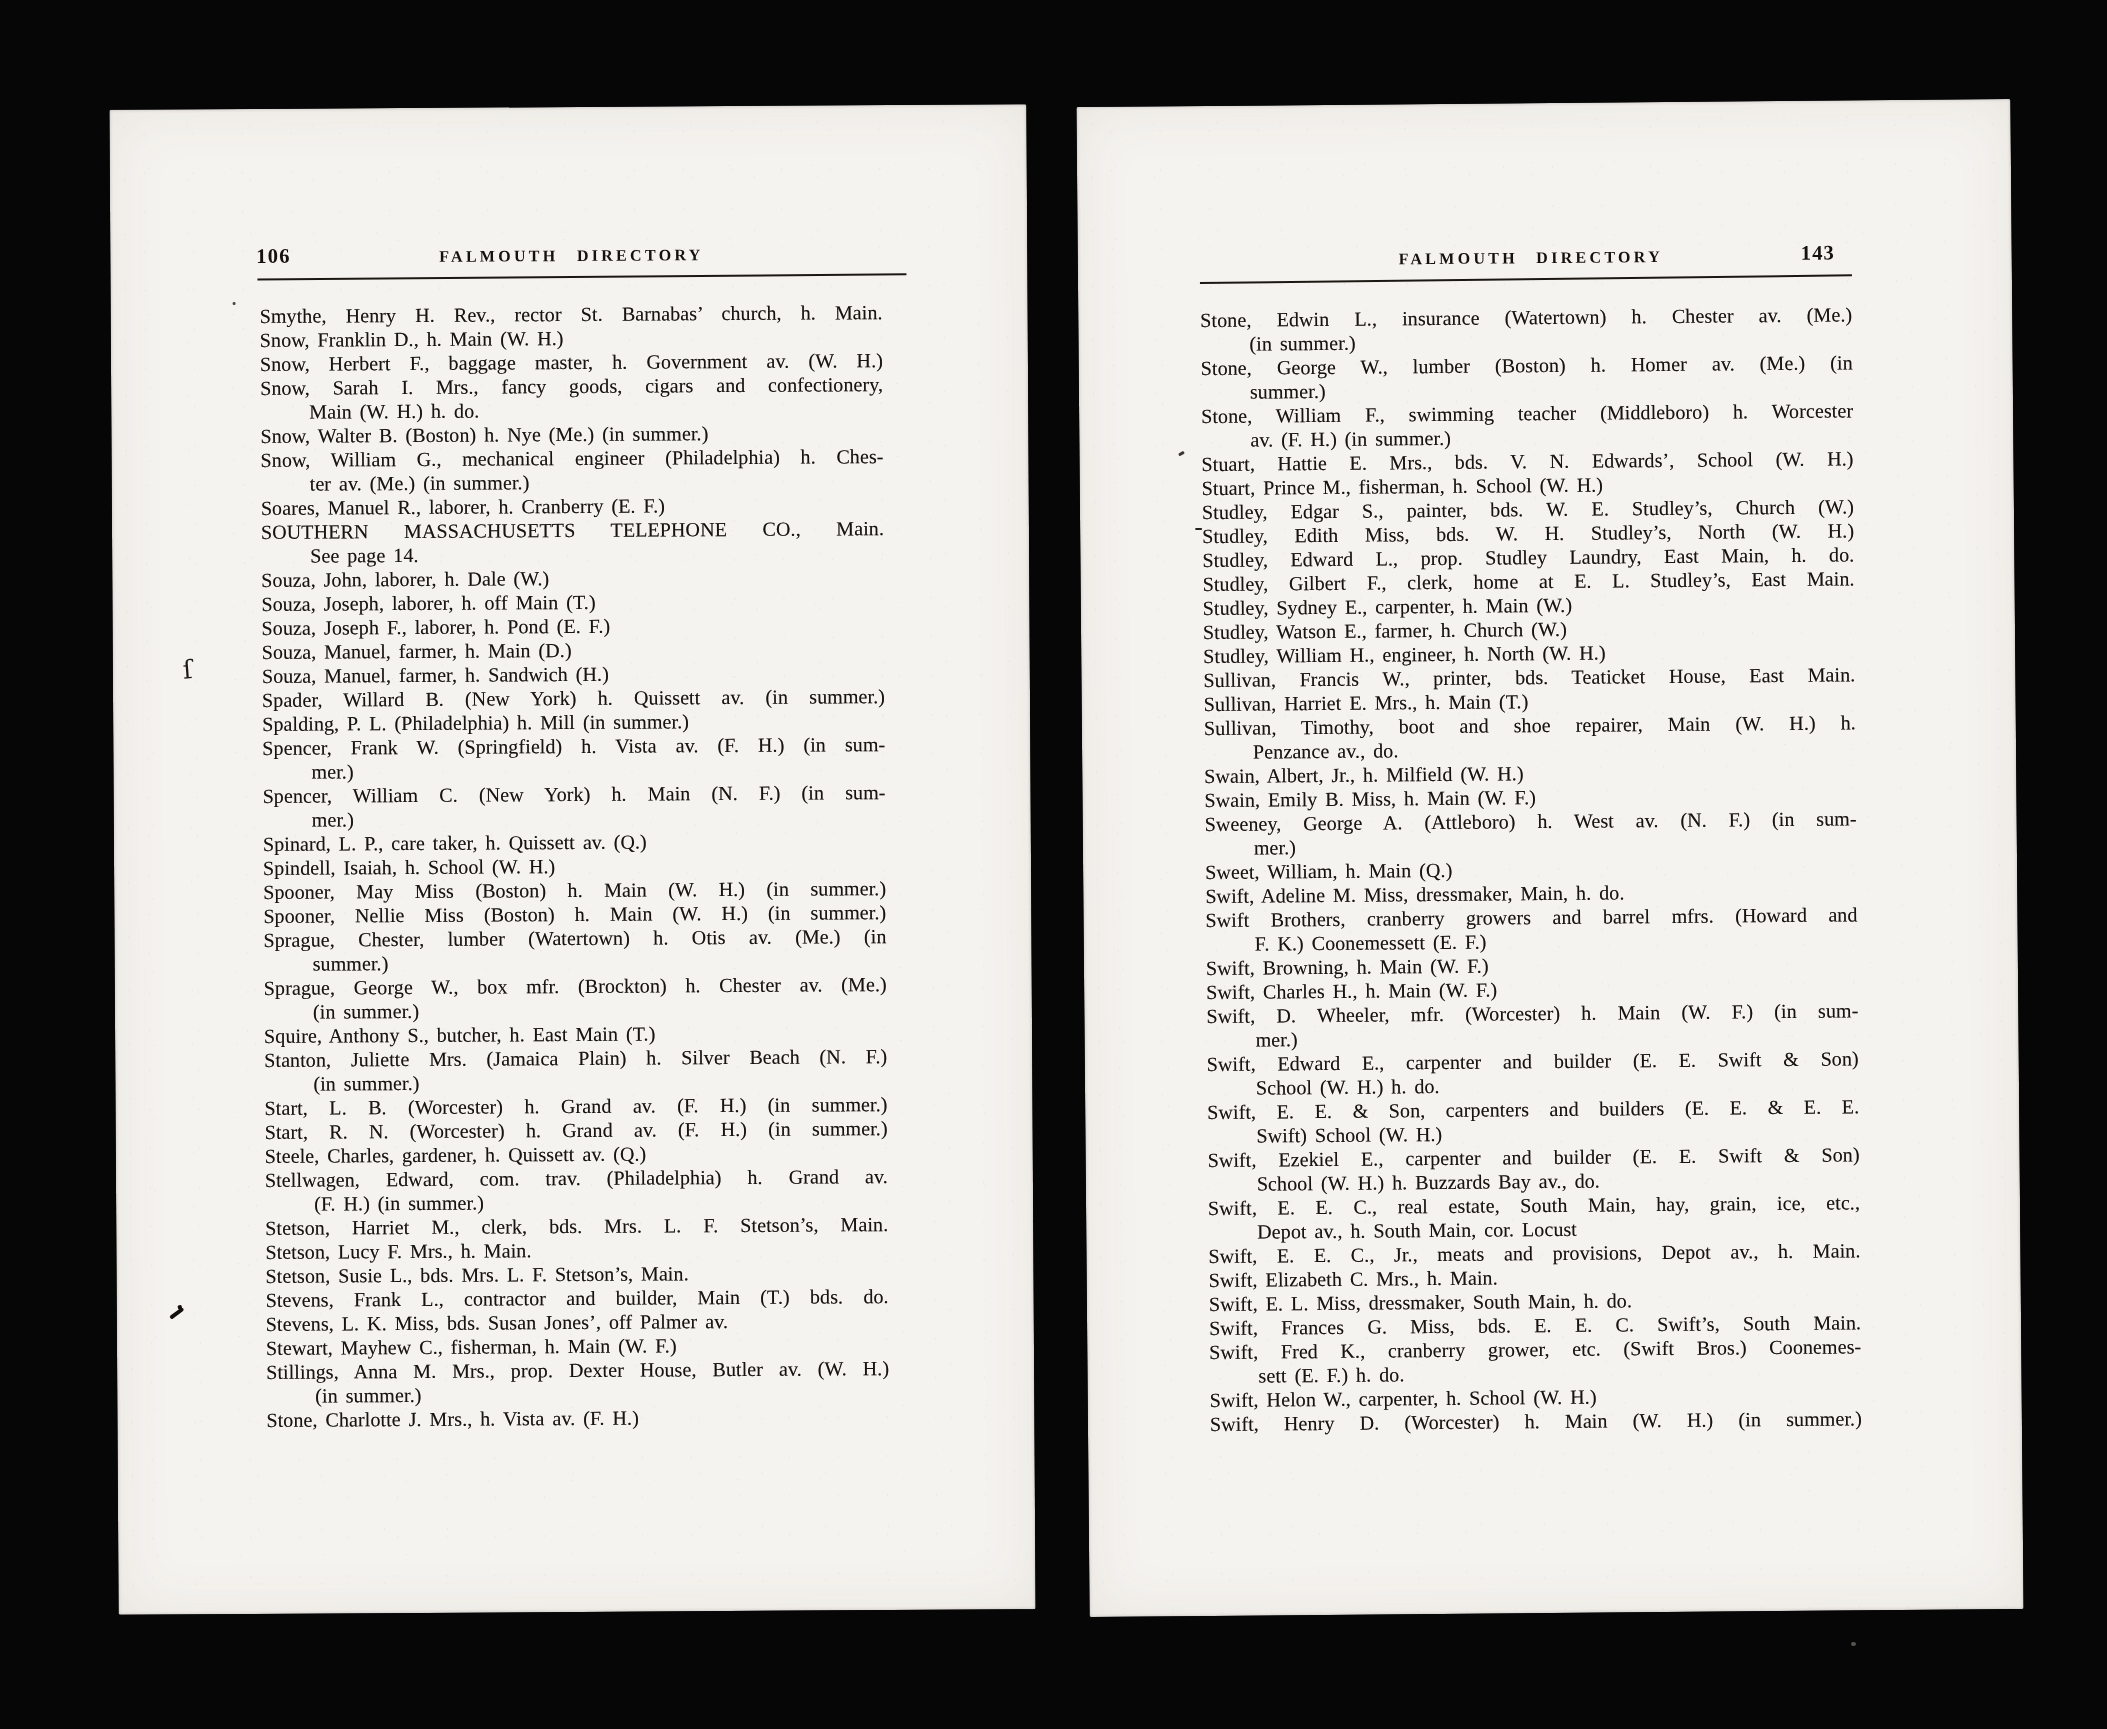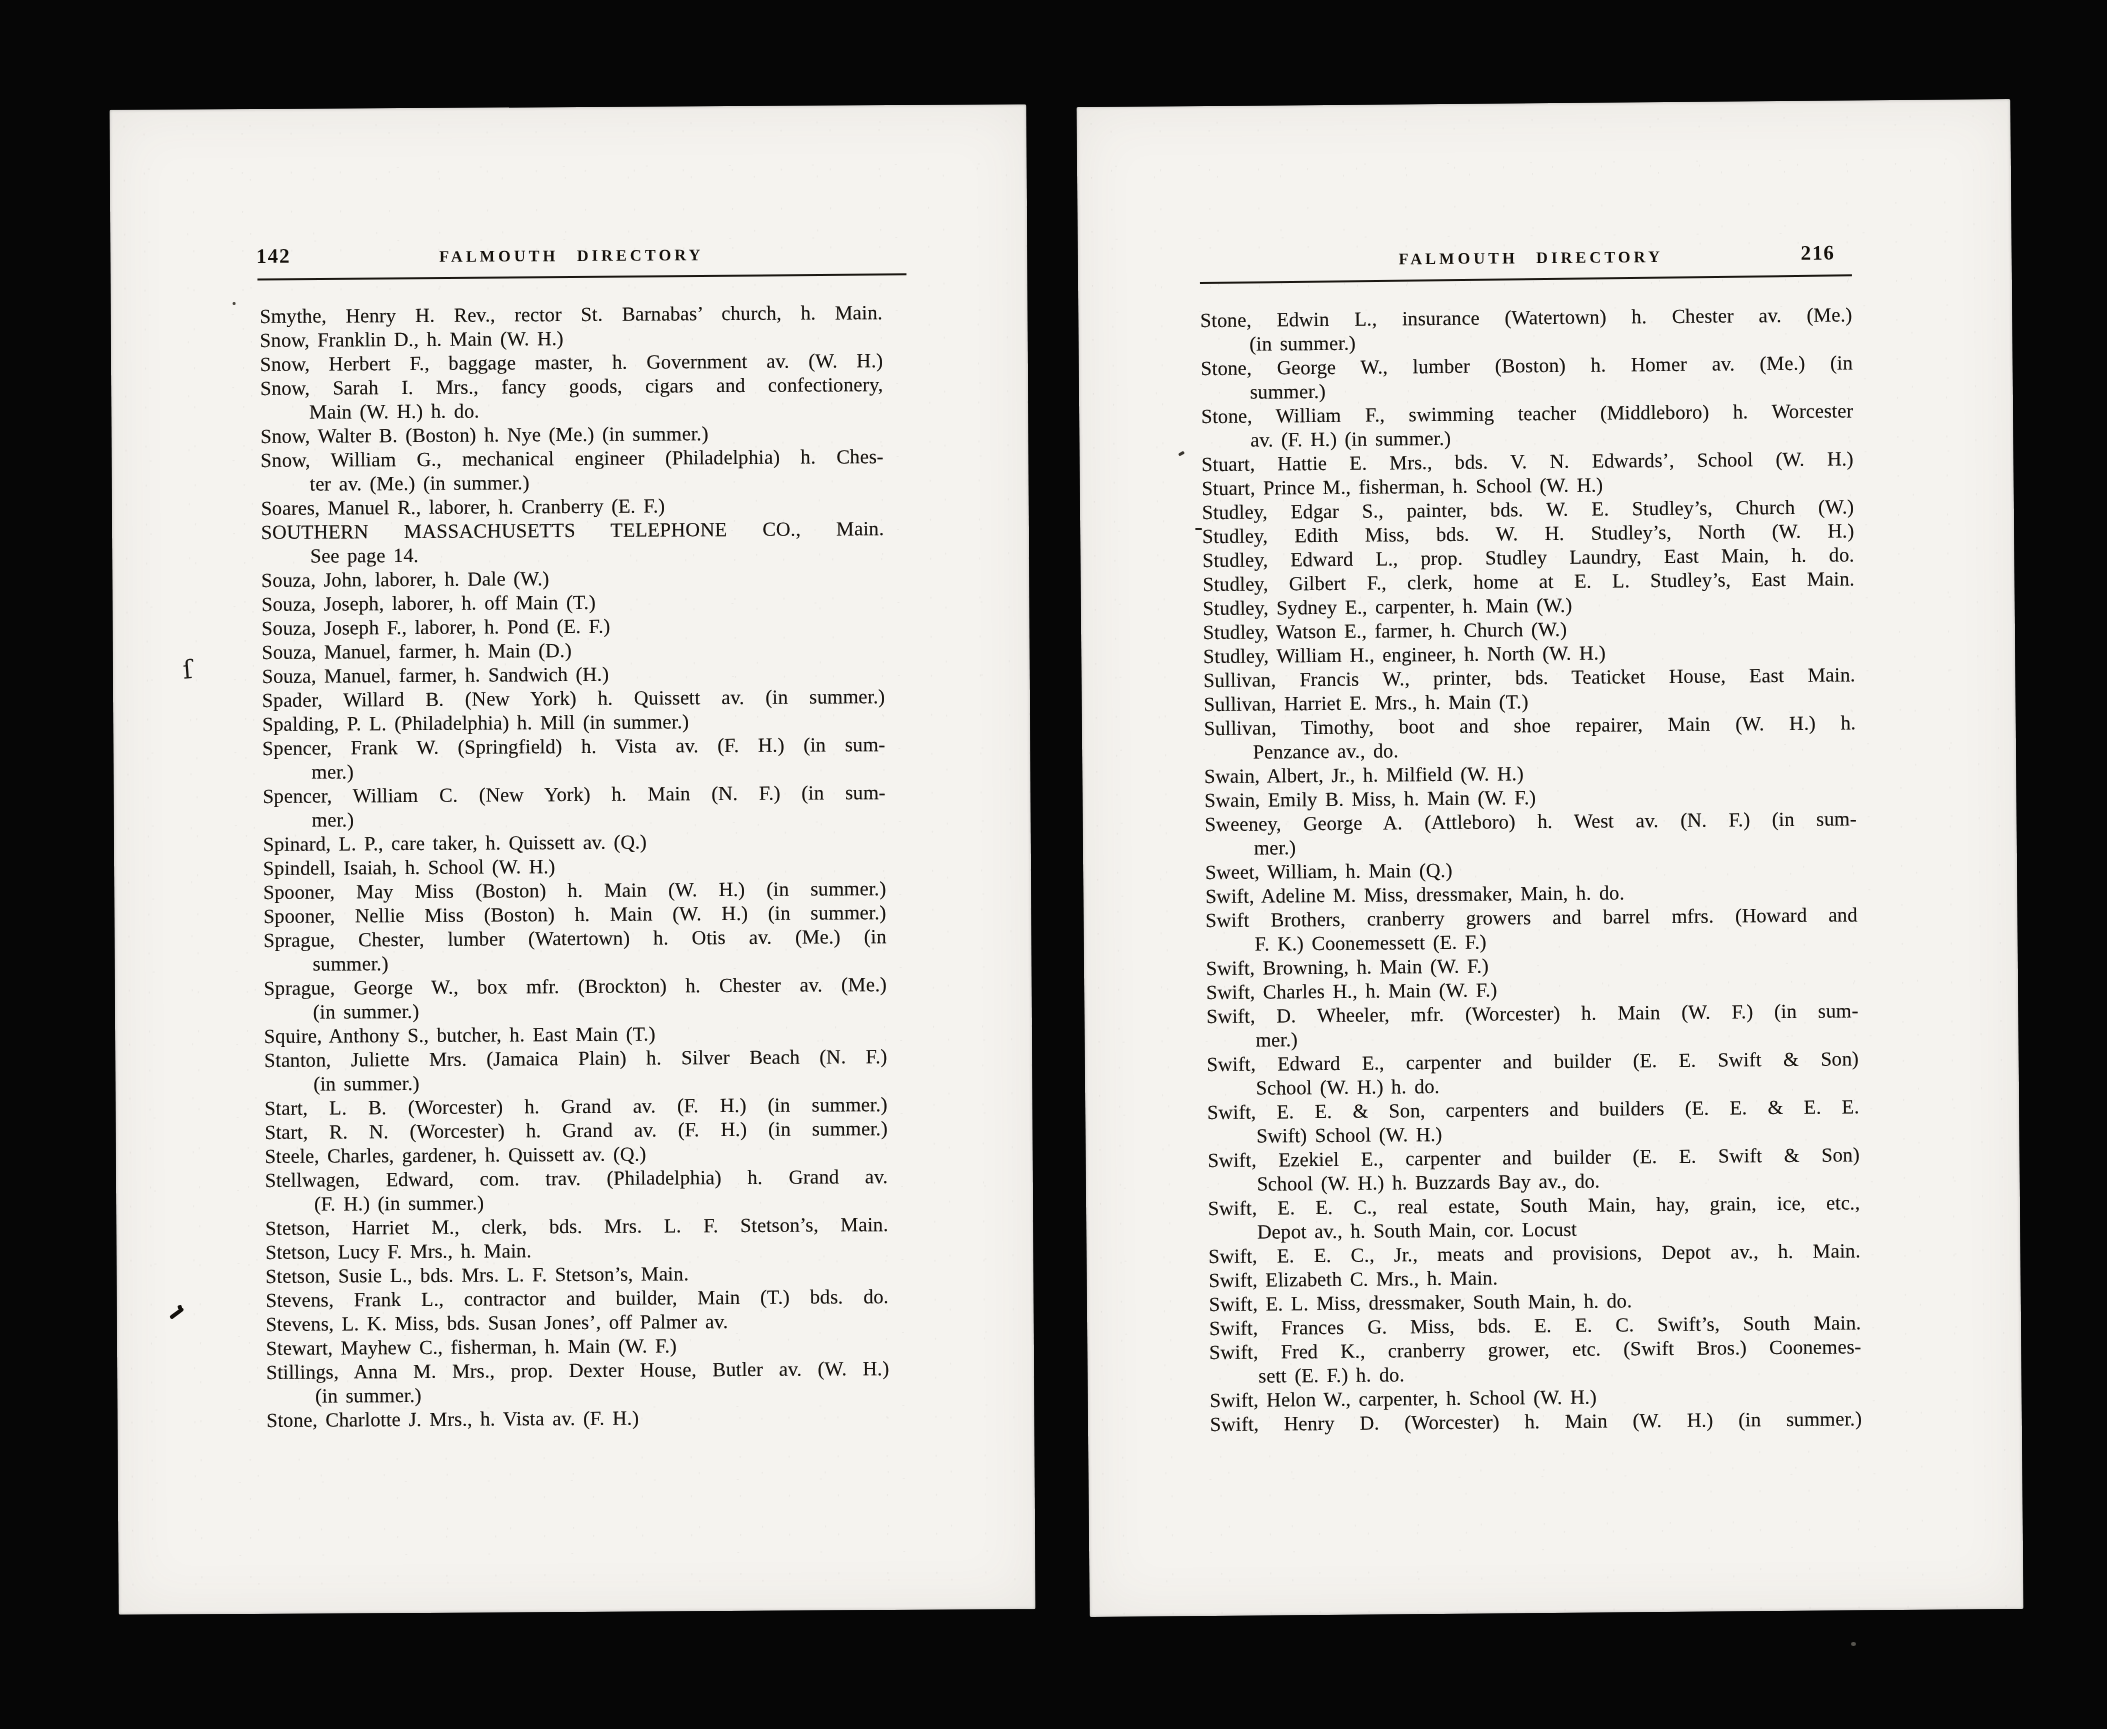--- a/index.html
+++ b/index.html
@@ -69,21 +69,21 @@
 </style>
 </head>
 <body>
 
 <div class="stage">
 
   <div class="blob blob1"></div>
   <div class="blob blob2"></div>
 
   <div class="page" id="left-page">
-    <div class="runhead pagenum pn-left">142</div>
+    <div class="runhead pagenum pn-left">106</div>
     <div class="runhead dirtitle t-left">FALMOUTH DIRECTORY</div>
     <div class="rule rule-left"></div>
     <div class="entries entries-left">
         <div class="line jst">Smythe, Henry H. Rev., rector St. Barnabas’ church, h. Main.</div>
         <div class="line">Snow, Franklin D., h. Main (W. H.)</div>
         <div class="line jst">Snow, Herbert F., baggage master, h. Government av. (W. H.)</div>
         <div class="line jst">Snow, Sarah I. Mrs., fancy goods, cigars and confectionery,</div>
         <div class="line cont">Main (W. H.) h. do.</div>
         <div class="line">Snow, Walter B. (Boston) h. Nye (Me.) (in summer.)</div>
         <div class="line jst">Snow, William G., mechanical engineer (Philadelphia) h. Ches-</div>
@@ -128,21 +128,21 @@
         <div class="line cont">(in summer.)</div>
         <div class="line">Stone, Charlotte J. Mrs., h. Vista av. (F. H.)</div>
       </div>
     <span class="mark hook">ſ</span>
     <div class="mark flick"></div>
     <div class="mark dot-a"></div>
   </div>
 
   <div class="page" id="right-page">
     <div class="runhead dirtitle t-right">FALMOUTH DIRECTORY</div>
-    <div class="runhead pagenum pn-right">216</div>
+    <div class="runhead pagenum pn-right">143</div>
     <div class="rule rule-right"></div>
     <div class="entries entries-right">
         <div class="line jst">Stone, Edwin L., insurance (Watertown) h. Chester av. (Me.)</div>
         <div class="line cont">(in summer.)</div>
         <div class="line jst">Stone, George W., lumber (Boston) h. Homer av. (Me.) (in</div>
         <div class="line cont">summer.)</div>
         <div class="line jst">Stone, William F., swimming teacher (Middleboro) h. Worcester</div>
         <div class="line cont">av. (F. H.) (in summer.)</div>
         <div class="line jst">Stuart, Hattie E. Mrs., bds. V. N. Edwards’, School (W. H.)</div>
         <div class="line">Stuart, Prince M., fisherman, h. School (W. H.)</div>

